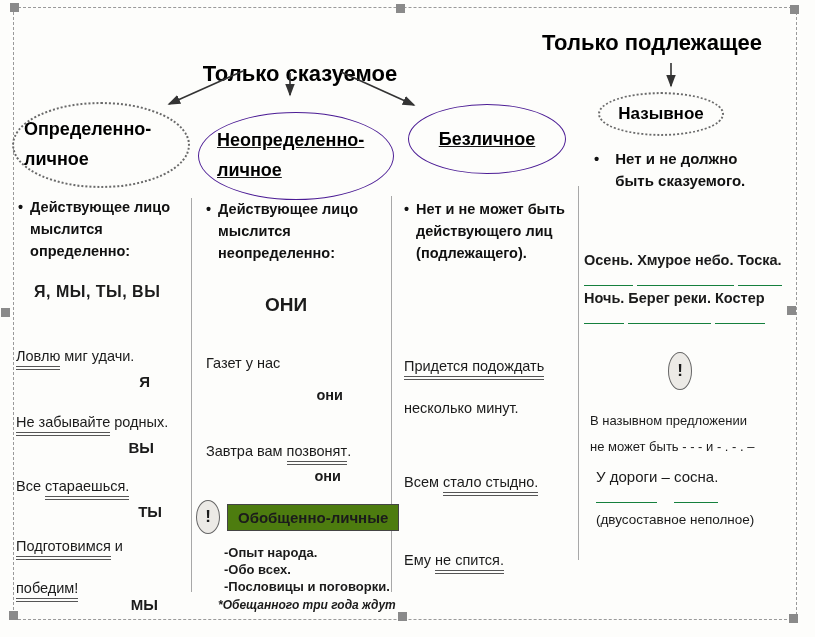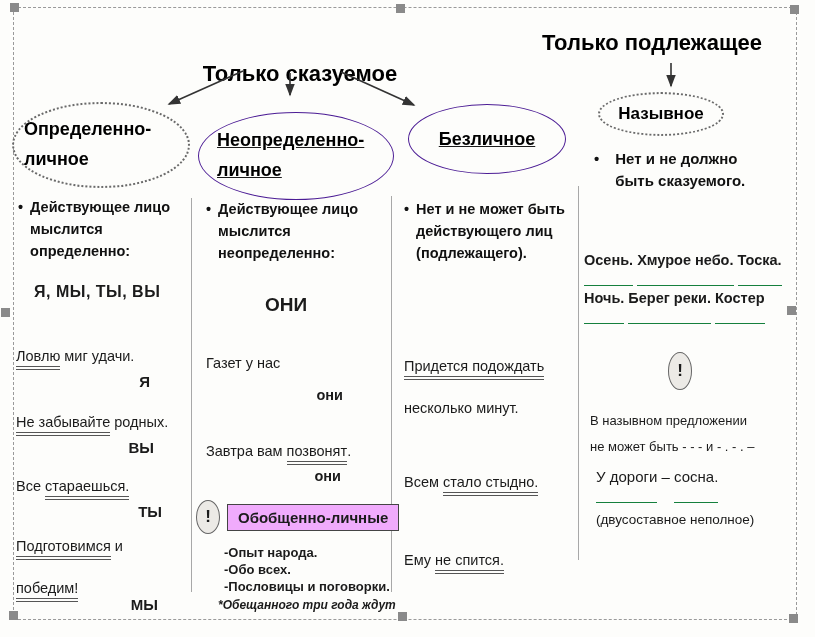--- a/index.html
+++ b/index.html
@@ -22,21 +22,21 @@
   .u1{border-bottom:1px solid #15803d;padding-bottom:17px;}
   .u2{position:relative;display:inline-block;}
   .u2::before,.u2::after{content:"";position:absolute;left:0;right:0;height:1px;background:#555;}
   .u2::before{bottom:-3px;}
   .u2::after{bottom:-6px;}
   .ex-label{font-weight:bold;text-align:right;margin-top:9px;font-size:15px;}
   .warn{width:24px;height:34px;border:1.5px solid #666;border-radius:50%;background:#eceae6;
     display:flex;align-items:center;justify-content:center;font-weight:bold;font-size:17px;
     box-sizing:border-box;flex:0 0 auto;}
   .note-row{position:absolute;display:flex;align-items:center;gap:7px;}
-  .note-box{border:1.5px solid #444;padding:4px 10px;font-weight:bold;font-size:15px;white-space:nowrap;background:#f0abfc;text-align:center;}
+  .note-box{border:1.5px solid #444;padding:4px 10px;font-weight:bold;font-size:15px;white-space:nowrap;background:#4d7c0f;text-align:center;}
   .small-list{position:absolute;font-weight:bold;font-size:13px;line-height:17px;}
   .footnote{position:absolute;font-weight:bold;font-style:italic;font-size:12px;white-space:nowrap;}
   .mid{line-height:23px;}
 </style>
 </head>
 <body>
 
 <div class="canvas">
 
   <div class="sel-border"></div>

